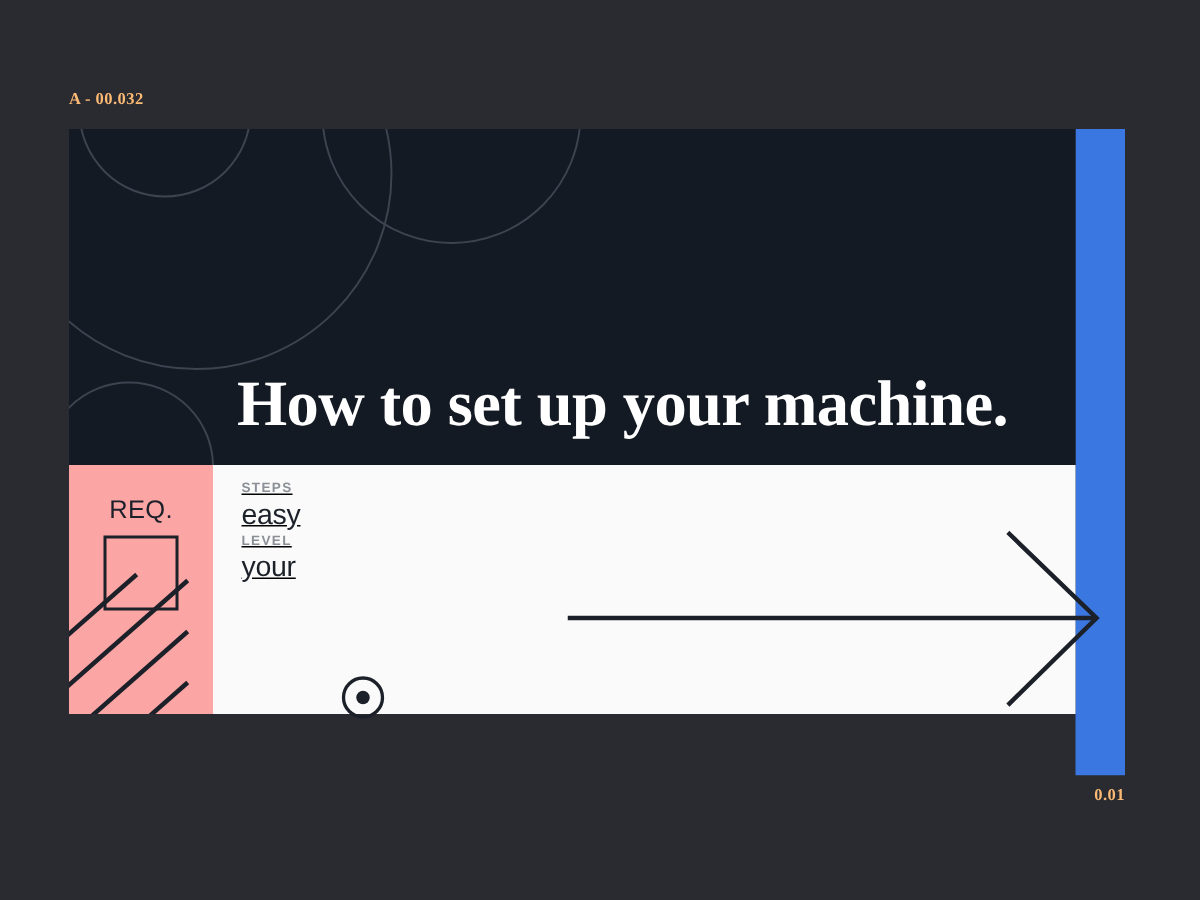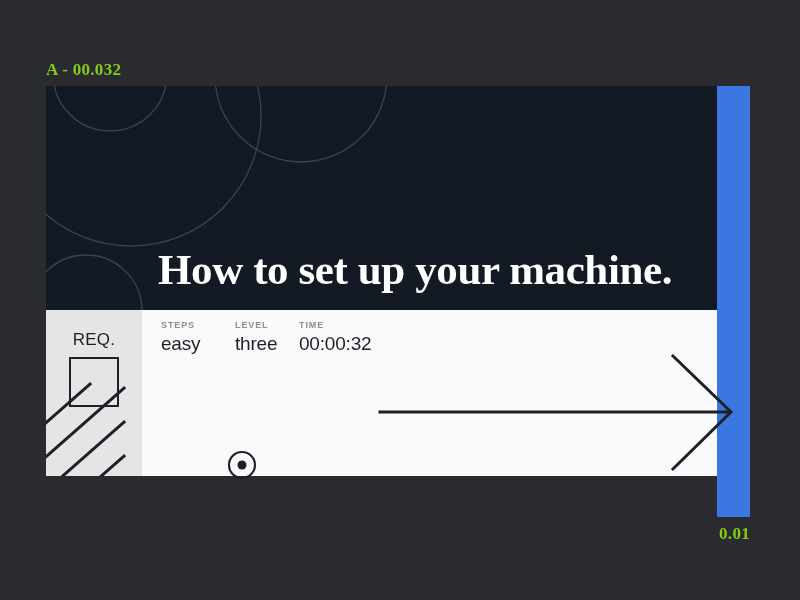--- a/index.html
+++ b/index.html
@@ -11,24 +11,24 @@
     height: 600px;
     background: #2a2b30;
     font-family: "Liberation Sans", sans-serif;
     overflow: hidden;
     position: relative;
   }
 
   
   .corner-label {
     position: absolute;
-    color: #84cc16;
+    color: #fdba74;
     font-family: "Liberation Serif", serif;
     font-weight: 700;
-    font-size: 17px;
+    font-size: 11px;
     letter-spacing: 0.3px;
     white-space: nowrap;
   }
   #mark-tl { left: 46px; top: 60px; }
   #mark-br { right: 50px; top: 524px; margin-left: 32px; }
 
   
   .card {
     position: absolute;
     left: 46px;
@@ -88,21 +88,21 @@
     display: flex;
     flex-direction: row;
     background: #fafafa;
     position: relative;
   }
 
   
   .req-panel {
     width: 96px;
     flex: 0 0 96px;
-    background: #e5e5e5;
+    background: #fca5a5;
     position: relative;
     overflow: hidden;
   }
   .req-label {
     position: absolute;
     left: 50%;
     transform: translateX(-50%);
     top: 20px;
     margin: 0;
     color: #1c2129;
@@ -132,21 +132,22 @@
   .content {
     flex: 1 1 auto;
     position: relative;
   }
 
   .meta-row {
     position: absolute;
     left: 19px;
     top: 10px;
     display: flex;
-    flex-direction: row;
+    flex-direction: column;
+    text-decoration: underline;
   }
   .meta-item { margin-right: 0; }
   .meta-item.steps { width: 74px; }
   .meta-item.level { width: 64px; }
   .meta-label {
     display: block;
     font-size: 9px;
     font-weight: 700;
     letter-spacing: 0.9px;
     color: #8b8f96;
@@ -225,25 +226,21 @@
 
       <div class="content">
 
         <div class="meta-row">
           <div class="meta-item steps">
             <span class="meta-label">STEPS</span>
             <span class="meta-value">easy</span>
           </div>
           <div class="meta-item level">
             <span class="meta-label">LEVEL</span>
-            <span class="meta-value">three</span>
-          </div>
-          <div class="meta-item time">
-            <span class="meta-label">TIME</span>
-            <span class="meta-value">00:00:32</span>
+            <span class="meta-value">your</span>
           </div>
         </div>
 
         <svg class="arrow-svg" viewBox="0 0 575 207">
           <g stroke="#1c2129" stroke-width="3" fill="none" stroke-linecap="square">
             <line x1="238" y1="102" x2="588" y2="102"></line>
             <polyline points="531,46 589,102 531,159"></polyline>
           </g>
         </svg>
 

